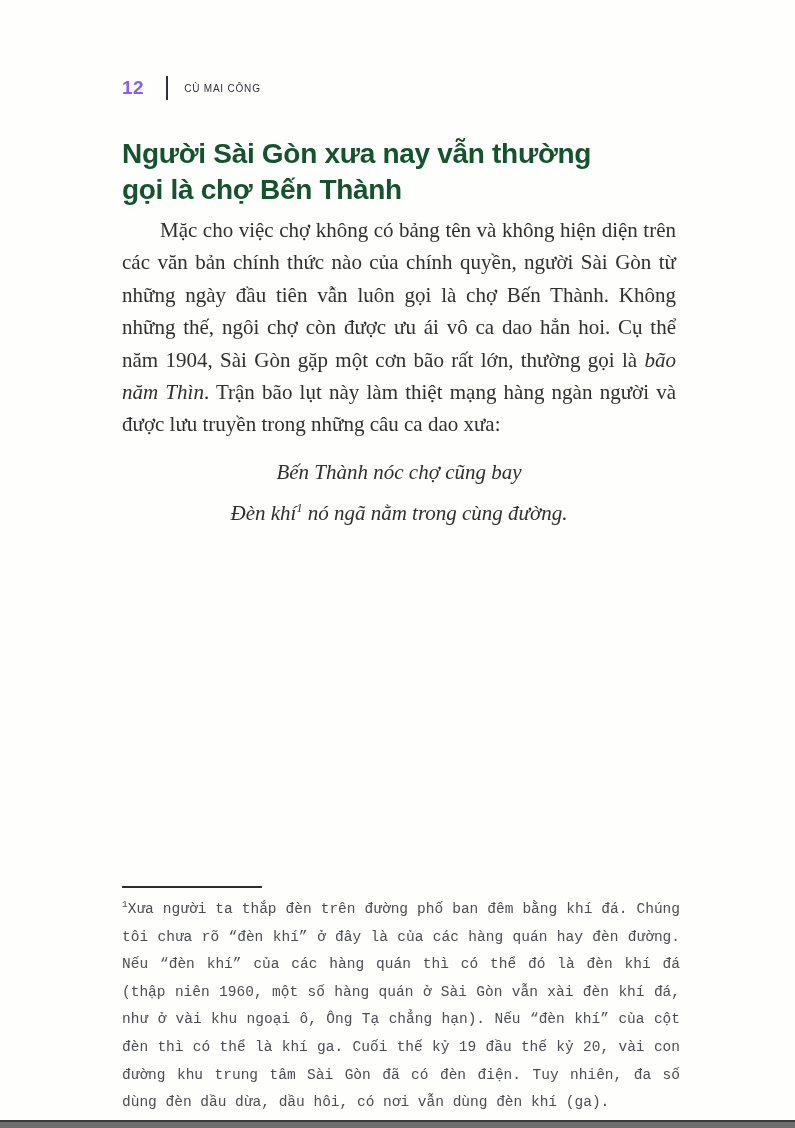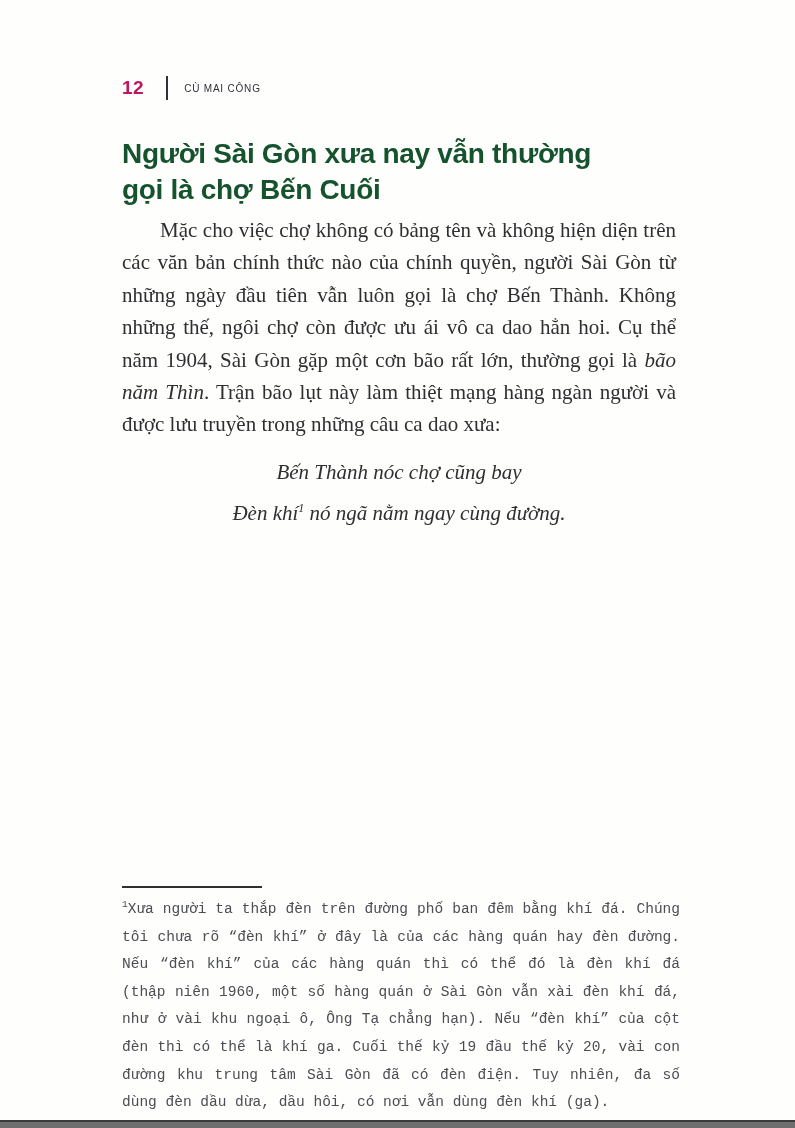--- a/index.html
+++ b/index.html
@@ -23,21 +23,21 @@
     left: 122px;
     display: flex;
     align-items: center;
     color: #2c2e35;
     font-family: "Liberation Sans", sans-serif;
   }
   .page-number {
     font-size: 19px;
     font-weight: 600;
     letter-spacing: 0.5px;
-    color: #be185d;
+    color: #8b5cf6;
   }
   .head-divider {
     width: 2px;
     height: 24px;
     background: #2f3138;
     margin: 0 16px 0 22px;
   }
   .author-name {
     font-size: 10px;
     font-weight: 400;
@@ -137,28 +137,28 @@
 <div class="page">
 
   <div class="running-head">
     <span class="page-number">12</span>
     <span class="head-divider"></span>
     <span class="author-name">CÙ MAI CÔNG</span>
   </div>
 
   <h1 class="chapter-title">
     <span>Người Sài Gòn xưa nay vẫn thường</span><br>
-    <span>gọi là chợ Bến Cuối</span>
+    <span>gọi là chợ Bến Thành</span>
   </h1>
 
   <p class="body-paragraph"><span>Mặc cho việc chợ không có bảng tên và không hiện diện trên các văn bản chính thức nào của chính quyền, người Sài Gòn từ những ngày đầu tiên vẫn luôn gọi là chợ Bến Thành. Không những thế, ngôi chợ còn được ưu ái vô ca dao hẳn hoi. Cụ thể năm 1904, Sài Gòn gặp một cơn bão rất lớn, thường gọi là </span><span class="italic">bão năm Thìn</span><span>. Trận bão lụt này làm thiệt mạng hàng ngàn người và được lưu truyền trong những câu ca dao xưa:</span></p>
 
   <div class="verse">
     <div class="verse-line">Bến Thành nóc chợ cũng bay</div>
-    <div class="verse-line"><span>Đèn khí</span><sup class="note-ref">1</sup><span> nó ngã nằm ngay cùng đường.</span></div>
+    <div class="verse-line"><span>Đèn khí</span><sup class="note-ref">1</sup><span> nó ngã nằm trong cùng đường.</span></div>
   </div>
 
   <div class="footnote-rule"></div>
 
   <p class="footnote"><sup class="note-marker">1</sup><span>Xưa người ta thắp đèn trên đường phố ban đêm bằng khí đá. Chúng tôi chưa rõ “đèn khí” ở đây là của các hàng quán hay đèn đường. Nếu “đèn khí” của các hàng quán thì có thể đó là đèn khí đá (thập niên 1960, một số hàng quán ở Sài Gòn vẫn xài đèn khí đá, như ở vài khu ngoại ô, Ông Tạ chẳng hạn). Nếu “đèn khí” của cột đèn thì có thể là khí ga. Cuối thế kỷ 19 đầu thế kỷ 20, vài con đường khu trung tâm Sài Gòn đã có đèn điện. Tuy nhiên, đa số dùng đèn dầu dừa, dầu hôi, có nơi vẫn dùng đèn khí (ga).</span></p>
 
   <div class="bottom-bar"></div>
 
 </div>
 

